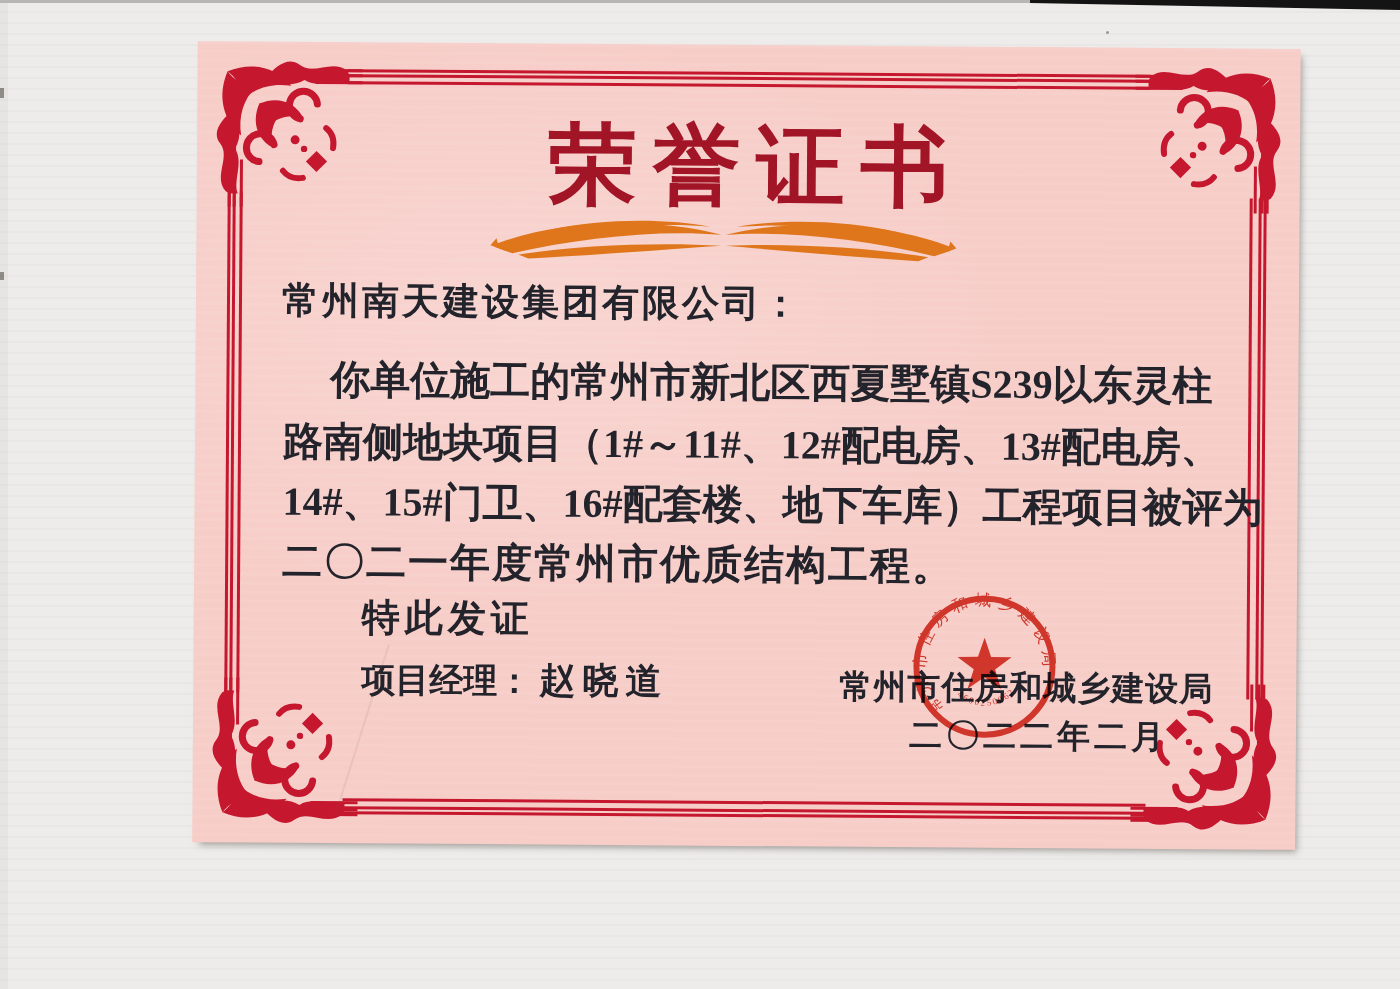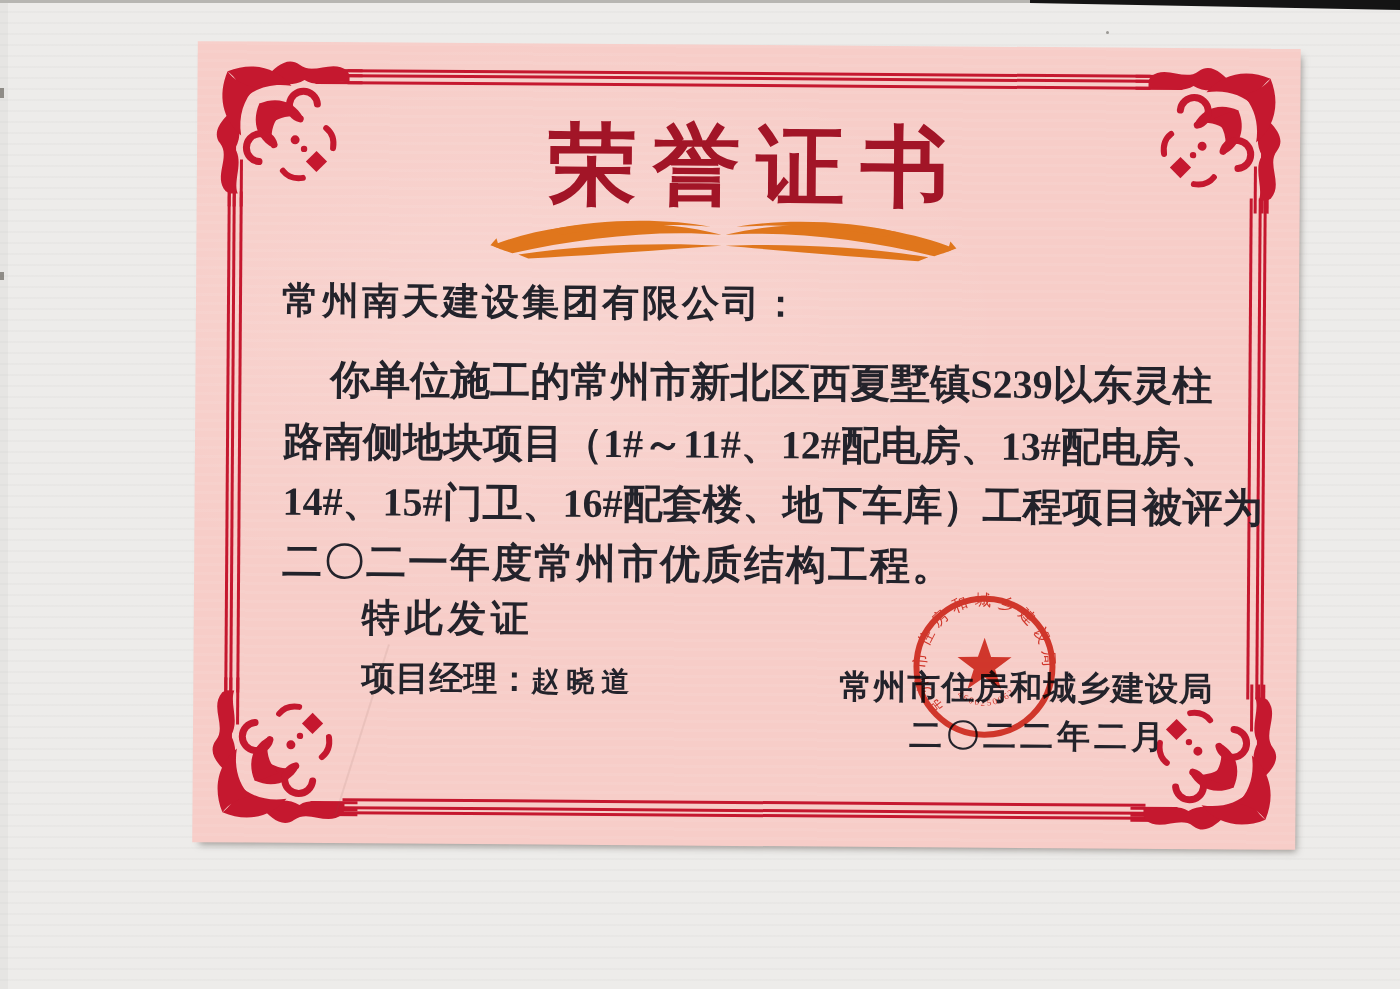--- a/index.html
+++ b/index.html
@@ -59,21 +59,21 @@
   .kai{font-family:"Liberation Serif",serif;font-weight:600;}
 
   .recipient{left:86px;top:234px;font-size:37px;letter-spacing:3px;}
   .bodyline{font-size:40px;}
   .l1{left:135px;top:310px;}
   .l2{left:88px;top:372px;}
   .l3{left:88px;top:432px;}
   .l4{left:88px;top:492px;letter-spacing:2px;}
   .closing{left:168px;top:550px;font-size:38px;letter-spacing:5px;}
   .manager{left:168px;top:613px;font-size:34px;}
-  .manager .kai{font-size:28px;letter-spacing:7px;}
+  .manager .kai{font-size:36px;letter-spacing:7px;margin-left:8px;}
   .issuer{left:646px;top:619px;font-size:33px;letter-spacing:1px;}
   .issue-date{left:716px;top:667px;font-size:33px;letter-spacing:4px;}
   .kai-line{font-family:"Liberation Serif",serif;font-weight:600;}
 
   .seal{
     position:absolute;left:705px;top:534px;width:172px;height:172px;
     mix-blend-mode:multiply;opacity:.95;
   }
   .seal text{font-family:"Liberation Serif",serif;}
 

